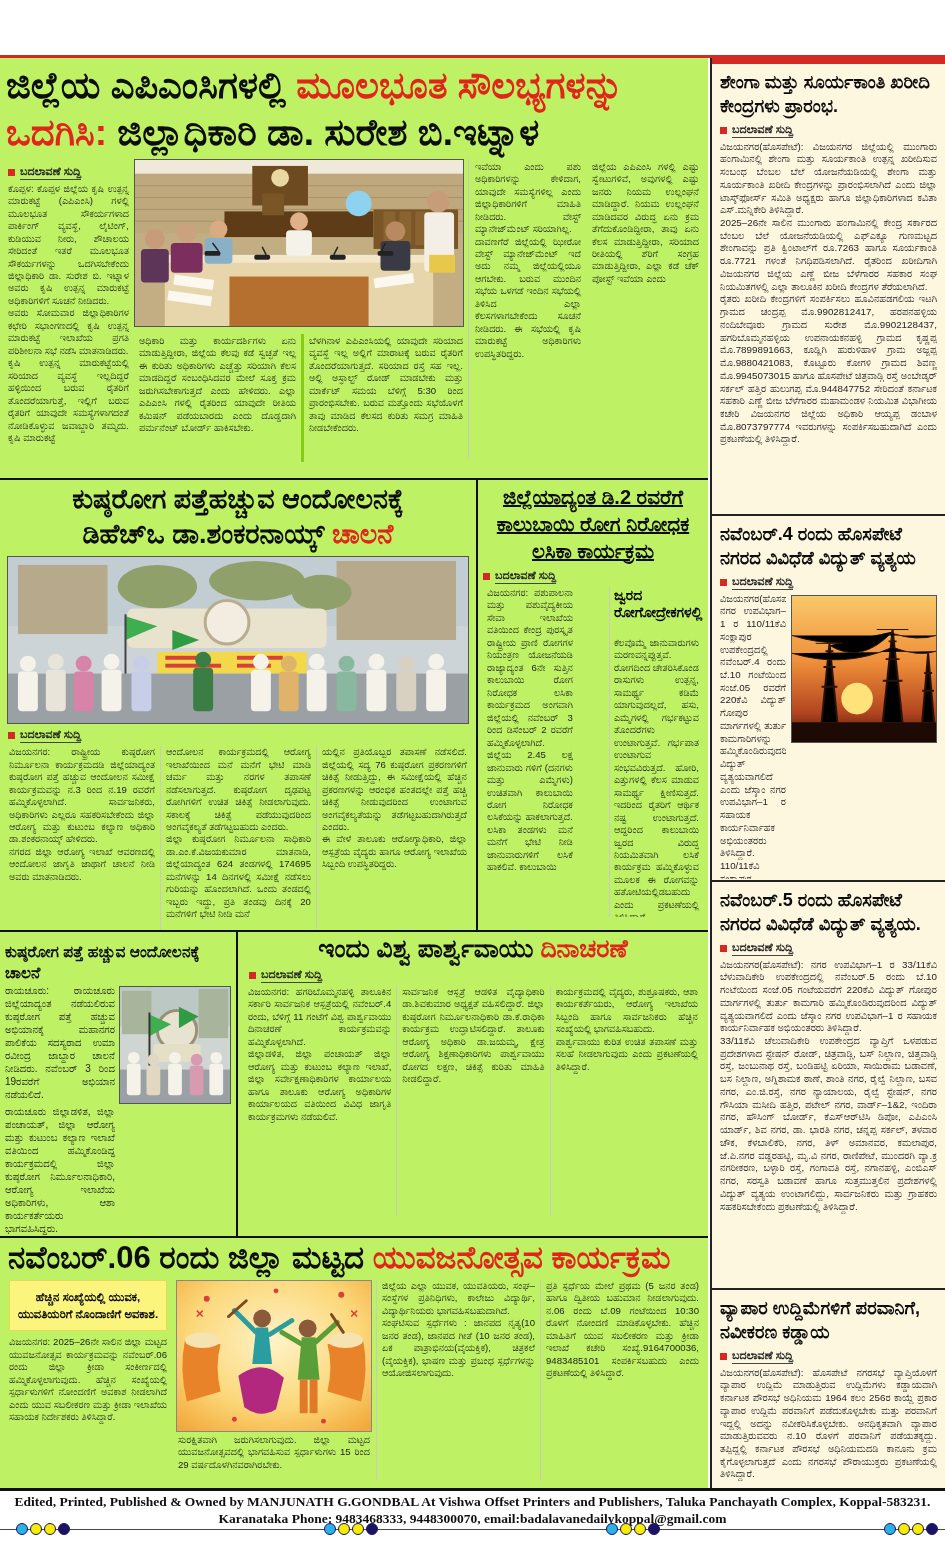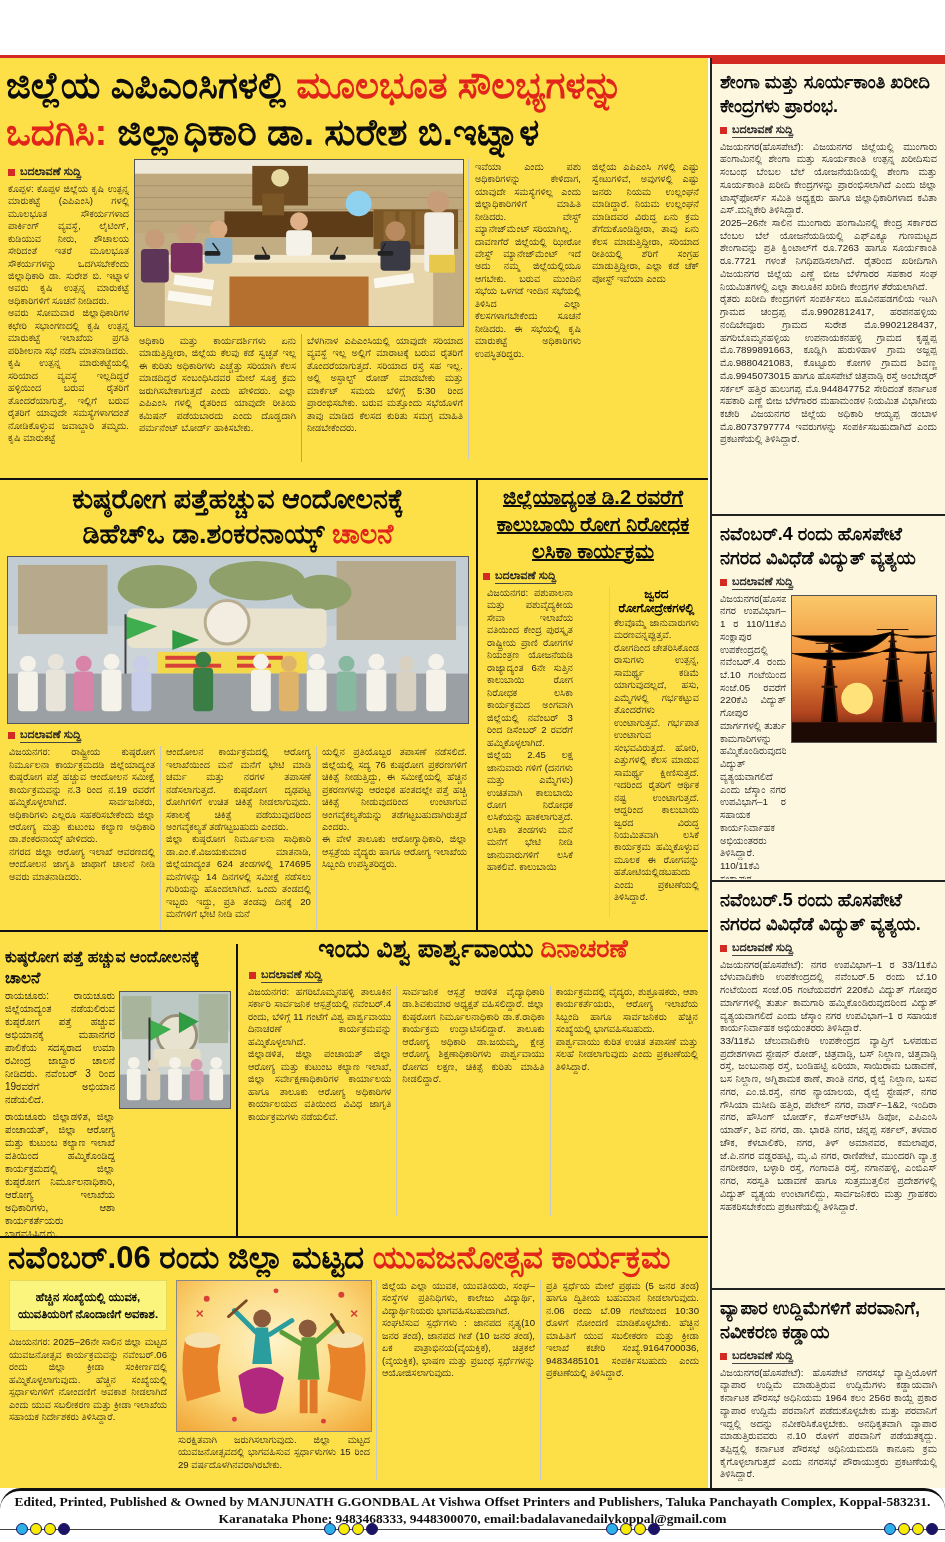--- a/index.html
+++ b/index.html
@@ -12,21 +12,21 @@
   .date-badge { position:absolute; left:8px; top:20px; width:206px; height:32px; background:#155c85;
     border:2px solid #0e415f; border-radius:5px 16px 5px 5px; color:#fff; font-weight:bold; font-size:17px;
     display:flex; align-items:center; justify-content:center; }
   .masthead { position:absolute; left:0; right:0; top:8px; text-align:center; font-size:40px; font-weight:bold;
     color:#1d4f9e; letter-spacing:1px; }
   .masthead .first { color:#da1710; }
   .page-num { position:absolute; right:12px; top:8px; font-size:38px; font-weight:bold; color:#111; }
   .top-rule { position:absolute; left:0; top:55px; width:945px; height:3px; background:#d32b23; }
 
   
-  #main-left { position:absolute; left:0; top:58px; width:708px; height:1430px; background:#fde047; }
+  #main-left { position:absolute; left:0; top:58px; width:708px; height:1430px; background:#bef264; }
   #sidebar { position:absolute; left:710px; top:58px; width:235px; height:1430px; background:#fdf7e0;
     border-left:2px solid #222; }
   #sidebar .red-cap { height:6px; background:#d32b23; }
 
   .band { position:relative; overflow:hidden; }
   .band + .band { border-top:2px solid #111; }
 
   h1.head-xl { font-size:37px; line-height:1.28; font-weight:bold; color:#0d0d0d; padding:4px 6px 2px 6px; letter-spacing:0px; }
   .red { color:#e1251b; }
 
@@ -55,25 +55,25 @@
   #band2 { height:452px; display:flex; }
   #b2-left { width:478px; border-right:2px solid #111; padding:2px 4px; }
   #b2-left h2 { font-size:27px; line-height:1.3; font-weight:bold; text-align:center; color:#0d0d0d; }
   #b2-left .photo { width:462px; height:168px; border:1px solid #555; margin:4px auto 0 auto; display:block; }
   #b2-left .cols { height:218px; }
   #b2-left .cols > div { width:33.33%; padding:0 5px; }
   #b2-right { flex:1; padding:4px 5px; }
   #b2-right h2 { font-size:20px; line-height:1.35; font-weight:bold; text-align:center; color:#0d0d0d;text-decoration:underline; }
   #b2-right .cols { height:330px; margin-top:2px;gap:32px; }
   #b2-right .cols > div { width:50%; padding:0 4px; }
-  .mini-head { font-weight:bold; font-size:12px; margin-bottom:2px; text-align:center; }
+  .mini-head { font-weight:bold; font-size:14px; margin-bottom:16px; }
 
   
   #band3 { height:306px; display:flex; }
-  #b3-left { width:238px; border-right:2px solid #111; padding:3px 5px;margin-top:12px; }
+  #b3-left { width:238px; border-right:2px solid #111; padding:10px 5px; }
   #b3-left h3 { font-size:15.5px; font-weight:bold; line-height:1.35; color:#0d0d0d; }
   #b3-left .photo { float:right; width:112px; height:118px; border:1px solid #555; margin:2px 0 3px 4px; }
   #b3-right { flex:1; padding:2px 5px; }
   #b3-right h2 { font-size:25px; font-weight:bold; text-align:center; color:#0d0d0d; }
   #b3-right .cols { height:230px; }
   #b3-right .cols > div { width:33.33%; padding:0 5px; }
 
   
   #band4 { height:304px; padding:2px 4px; }
   #band4 h2 { font-size:31px; font-weight:bold; color:#0d0d0d; padding-left:4px; }
@@ -86,21 +86,21 @@
 
   
   .sb-art { padding:6px 8px 4px 8px; overflow:hidden; position:relative; }
   .sb-art + .sb-art { border-top:2px solid #222; }
   .sb-art h2 { font-size:18px; line-height:1.35; font-weight:bold; color:#0d0d0d; }
   .sb-art .bodytxt { font-size:9.8px; }
   #sb2-photo { float:right; width:146px; height:148px; border:1px solid #555; margin:2px 0 4px 5px; }
   #sb1 { height:450px; } #sb2 { height:366px; } #sb3 { height:408px; } #sb4 { height:198px; }
 
   
-  #footer { position:absolute; left:0; top:1488px; width:945px; height:54px; border-top:3px solid #111; background:#fff;border-radius:21px; }
+  #footer { position:absolute; left:0; top:1488px; width:945px; height:54px; border-top:3px solid #111; background:#fff; }
   .foot-line { text-align:center; font-family:"Liberation Serif","DejaVu Serif",serif; font-weight:bold;
     font-size:13.5px; color:#111; line-height:1.25; }
   .dots-rail { position:absolute; left:0; top:38px; width:945px; height:1px; background:#444; }
   .dot-group { position:absolute; top:-6px; display:flex; gap:2px; }
   .dot { width:12px; height:12px; border-radius:50%; border:1.5px solid #1b1464; }
   .dot.cyan { background:#2bb1e8; } .dot.yellow { background:#f8ec00; } .dot.navy { background:#1b1464; }
 </style>
 </head>
 <body>
 
@@ -175,21 +175,21 @@
                 <line x1="252" y1="84" x2="248" y2="92"></line>
               </g>
             <g fill="#fbf8ef">
                 <rect x="40" y="116" width="40" height="10" transform="rotate(8 40 116)"></rect>
                 <rect x="34" y="132" width="44" height="10" transform="rotate(8 34 132)"></rect>
                 <rect x="240" y="120" width="40" height="10" transform="rotate(-8 240 120)"></rect>
               </g>
           </svg>
           <div class="under">
             <div class="bodytxt">ಅಧಿಕಾರಿ ಮತ್ತು ಕಾರ್ಯದರ್ಶಿಗಳು ಏನು ಮಾಡುತ್ತಿದ್ದೀರಾ, ಜಿಲ್ಲೆಯ ಕೆಲವು ಕಡೆ ಸ್ವಚ್ಛತೆ ಇಲ್ಲ ಈ ಕುರಿತು ಅಧಿಕಾರಿಗಳು ಎಚ್ಚೆತ್ತು ಸರಿಯಾಗಿ ಕೆಲಸ ಮಾಡದಿದ್ದರೆ ಸಂಬಂಧಿಸಿದವರ ಮೇಲೆ ಸೂಕ್ತ ಕ್ರಮ ಜರುಗಿಸಬೇಕಾಗುತ್ತದೆ ಎಂದು ಹೇಳಿದರು. ಎಲ್ಲಾ ಎಪಿಎಂಸಿ ಗಳಲ್ಲಿ ರೈತರಿಂದ ಯಾವುದೇ ರೀತಿಯ ಕಮಿಷನ್ ಪಡೆಯಬಾರದು ಎಂದು ದೊಡ್ಡದಾಗಿ ಪರ್ಮನೆಂಟ್ ಬೋರ್ಡ್ ಹಾಕಿಸಬೇಕು.</div>
-            <div class="bodytxt" style="border-left:1px solid #84cc16;">ಬೆಳಗಿನಾಳ ಎಪಿಎಂಸಿಯಲ್ಲಿ ಯಾವುದೇ ಸರಿಯಾದ ವ್ಯವಸ್ಥೆ ಇಲ್ಲ ಅಲ್ಲಿಗೆ ಮಾರಾಟಕ್ಕೆ ಬರುವ ರೈತರಿಗೆ ತೊಂದರೆಯಾಗುತ್ತದೆ. ಸರಿಯಾದ ರಸ್ತೆ ಸಹ ಇಲ್ಲ. ಅಲ್ಲಿ ಅಸ್ಫಾಲ್ಟ್ ರೋಡ್ ಮಾಡಬೇಕು ಮತ್ತು ಮಾರ್ಕೆಟ್ ಸಮಯ ಬೆಳಿಗ್ಗೆ 5:30 ರಿಂದ ಪ್ರಾರಂಭಿಸಬೇಕು. ಬರುವ ಮತ್ತೊಂದು ಸಭೆಯೊಳಗೆ ತಾವು ಮಾಡಿದ ಕೆಲಸದ ಕುರಿತು ಸಮಗ್ರ ಮಾಹಿತಿ ನೀಡಬೇಕೆಂದರು.</div>
+            <div class="bodytxt" style="border-left:3px solid #84cc16;">ಬೆಳಗಿನಾಳ ಎಪಿಎಂಸಿಯಲ್ಲಿ ಯಾವುದೇ ಸರಿಯಾದ ವ್ಯವಸ್ಥೆ ಇಲ್ಲ ಅಲ್ಲಿಗೆ ಮಾರಾಟಕ್ಕೆ ಬರುವ ರೈತರಿಗೆ ತೊಂದರೆಯಾಗುತ್ತದೆ. ಸರಿಯಾದ ರಸ್ತೆ ಸಹ ಇಲ್ಲ. ಅಲ್ಲಿ ಅಸ್ಫಾಲ್ಟ್ ರೋಡ್ ಮಾಡಬೇಕು ಮತ್ತು ಮಾರ್ಕೆಟ್ ಸಮಯ ಬೆಳಿಗ್ಗೆ 5:30 ರಿಂದ ಪ್ರಾರಂಭಿಸಬೇಕು. ಬರುವ ಮತ್ತೊಂದು ಸಭೆಯೊಳಗೆ ತಾವು ಮಾಡಿದ ಕೆಲಸದ ಕುರಿತು ಸಮಗ್ರ ಮಾಹಿತಿ ನೀಡಬೇಕೆಂದರು.</div>
           </div>
         </div>
         <div class="mcol-right">
           <div class="bodytxt" style="border-left:1px solid #c9c9c9;">ಇವೆಯಾ ಎಂದು ಪಶು ಅಧಿಕಾರಿಗಳನ್ನು ಕೇಳಿದಾಗ, ಯಾವುದೇ ಸಮಸ್ಯೆಗಳಿಲ್ಲ ಎಂದು ಜಿಲ್ಲಾಧಿಕಾರಿಗಳಿಗೆ ಮಾಹಿತಿ ನೀಡಿದರು. ವೇಸ್ಟ್ ಮ್ಯಾನೇಜ್‌ಮೆಂಟ್ ಸರಿಯಾಗಿಲ್ಲ.
  ದಾವಣಗೆರೆ ಜಿಲ್ಲೆಯಲ್ಲಿ ಝೀರೋ ವೇಸ್ಟ್ ಮ್ಯಾನೇಜ್‌ಮೆಂಟ್ ಇದೆ ಅದು ನಮ್ಮ ಜಿಲ್ಲೆಯಲ್ಲಿಯೂ ಆಗಬೇಕು. ಬರುವ ಮುಂದಿನ ಸಭೆಯ ಒಳಗಡೆ ಇಂದಿನ ಸಭೆಯಲ್ಲಿ ತಿಳಿಸಿದ ಎಲ್ಲಾ ಕೆಲಸಗಳಾಗಬೇಕೆಂದು ಸೂಚನೆ ನೀಡಿದರು. ಈ ಸಭೆಯಲ್ಲಿ ಕೃಷಿ ಮಾರುಕಟ್ಟೆ ಅಧಿಕಾರಿಗಳು ಉಪಸ್ಥಿತರಿದ್ದರು.</div>
           <div class="bodytxt">ಜಿಲ್ಲೆಯ ಎಪಿಎಂಸಿ ಗಳಲ್ಲಿ ಎಷ್ಟು ಸ್ವೇಟುಗಳಿವೆ, ಅವುಗಳಲ್ಲಿ ಎಷ್ಟು ಜನರು ನಿಯಮ ಉಲ್ಲಂಘನೆ ಮಾಡಿದ್ದಾರೆ. ನಿಯಮ ಉಲ್ಲಂಘನೆ ಮಾಡಿದವರ ವಿರುದ್ಧ ಏನು ಕ್ರಮ ತೆಗೆದುಕೊಂಡಿದ್ದೀರಾ, ತಾವು ಏನು ಕೆಲಸ ಮಾಡುತ್ತಿದ್ದೀರಾ, ಸರಿಯಾದ ರೀತಿಯಲ್ಲಿ ಶೆರಿಗೆ ಸಂಗ್ರಹ ಮಾಡುತ್ತಿದ್ದೀರಾ, ಎಲ್ಲಾ ಕಡೆ ಚೆಕ್ ಪೋಸ್ಟ್ ಇವೆಯಾ ಎಂದು</div>
         </div>
       </div>
     </div>
 

